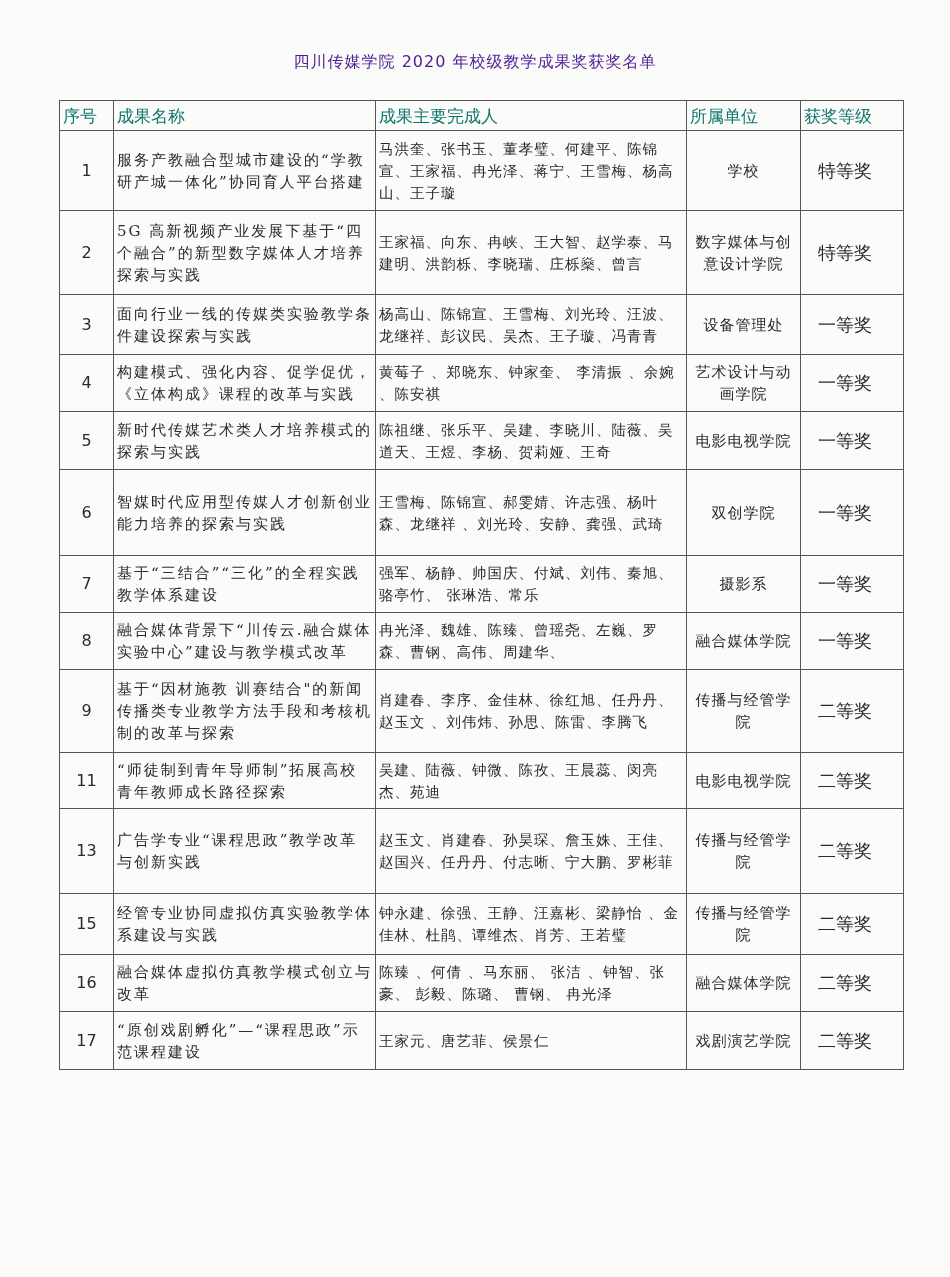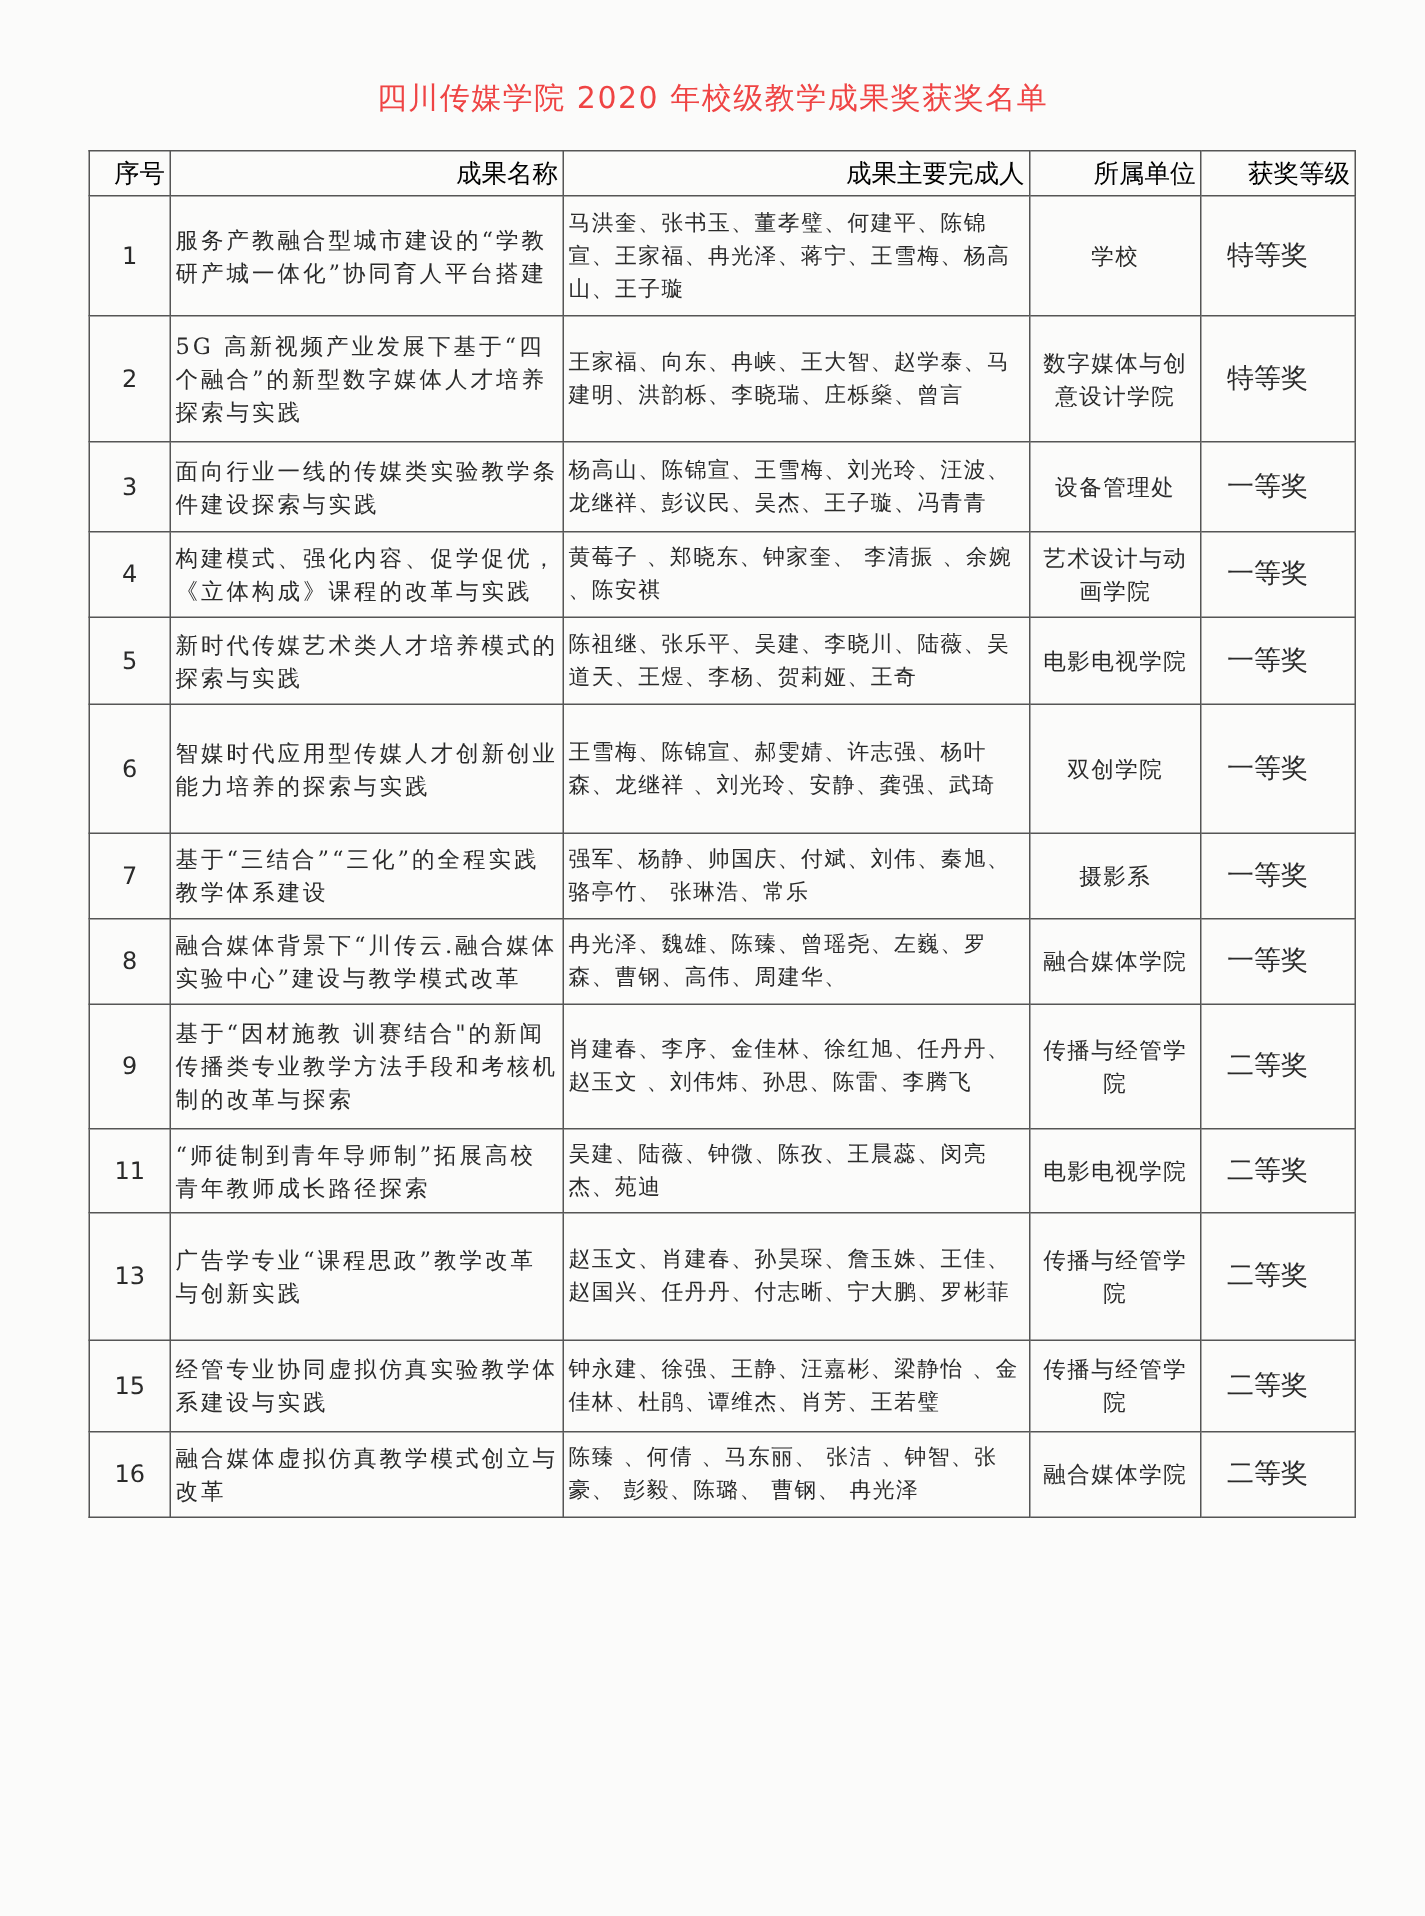--- a/index.html
+++ b/index.html
@@ -9,23 +9,23 @@
     position: relative;
     overflow: hidden;
     font-family: "DejaVu Serif", "Liberation Serif", serif;
     color: #2a2a2a;
   }
   .page-title {
     position: absolute;
     left: 0; top: 52px; width: 950px;
     text-align: center;
     font-family: "DejaVu Sans", "Liberation Sans", sans-serif;
-    font-size: 20px;
+    font-size: 16px;
     letter-spacing: 1px;
-    color: #ef4444;
+    color: #4c1d95;
   }
   table.award-table {
     position: absolute;
     left: 59px; top: 100px;
     border-collapse: collapse;
     table-layout: fixed;
     width: 844px;
   }
   .award-table th, .award-table td {
     border: 1.5px solid #555;
@@ -34,22 +34,22 @@
     font-size: 15px;
     line-height: 22px;
     letter-spacing: 2px;
   }
   .award-table th {
     height: 29px;
     font-weight: normal;
     font-family: "DejaVu Sans", "Liberation Sans", sans-serif;
     font-size: 17px;
     letter-spacing: 0px;
-    text-align: right;
-    color: #000000;
+    text-align: left;
+    color: #0f766e;
   }
   .award-table td.c-no { text-align: center; font-family: "DejaVu Sans", "Liberation Sans", sans-serif; font-size: 16px; letter-spacing: 0; }
   .award-table td.c-title { text-align: left; }
   .award-table td.c-people { text-align: left; letter-spacing: 1px; font-size: 14.5px; }
   .award-table td.c-unit { text-align: center; letter-spacing: 1px; }
   .award-table td.c-level {
     text-align: left;
     font-family: "DejaVu Sans", "Liberation Sans", sans-serif;
     font-size: 18px;
     letter-spacing: 0;
@@ -168,14 +168,21 @@
         <td class="c-unit">传播与经管学院</td>
         <td class="c-level">二等奖</td>
       </tr>
       <tr style="height: 57px;">
         <td class="c-no">16</td>
         <td class="c-title">融合媒体虚拟仿真教学模式创立与改革</td>
         <td class="c-people">陈臻 、何倩 、马东丽、 张洁 、钟智、张豪、 彭毅、陈璐、 曹钢、 冉光泽</td>
         <td class="c-unit">融合媒体学院</td>
         <td class="c-level">二等奖</td>
       </tr>
+      <tr style="height: 58px;">
+        <td class="c-no">17</td>
+        <td class="c-title">“原创戏剧孵化”—“课程思政”示范课程建设</td>
+        <td class="c-people">王家元、唐艺菲、侯景仁</td>
+        <td class="c-unit">戏剧演艺学院</td>
+        <td class="c-level">二等奖</td>
+      </tr>
     </tbody>
 </table>
 
 </body></html>

